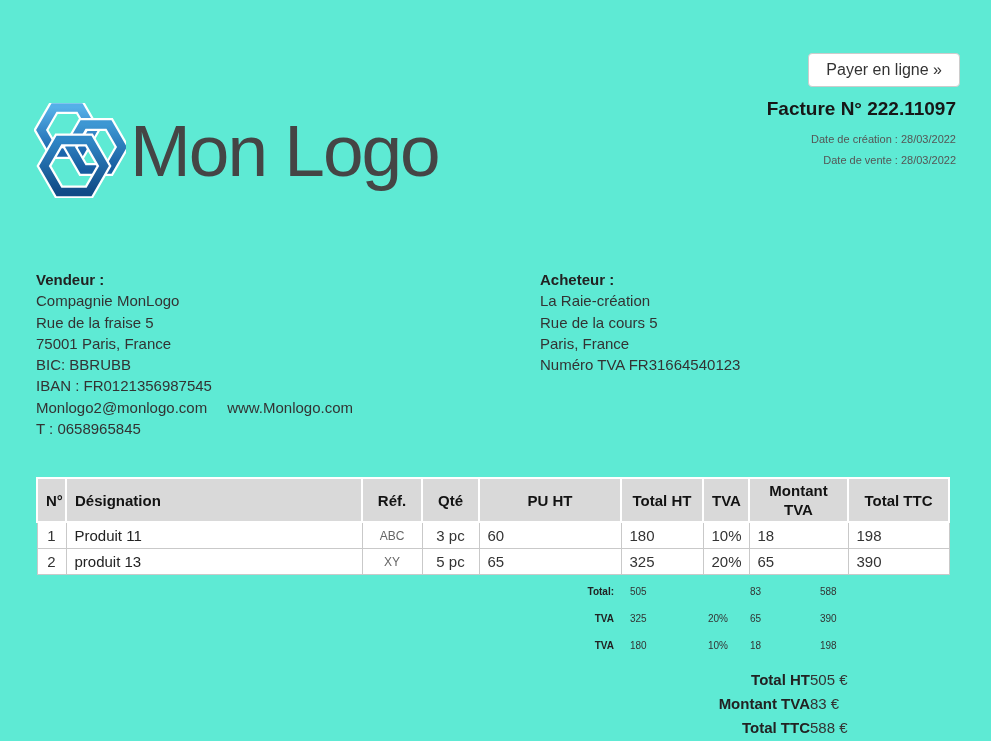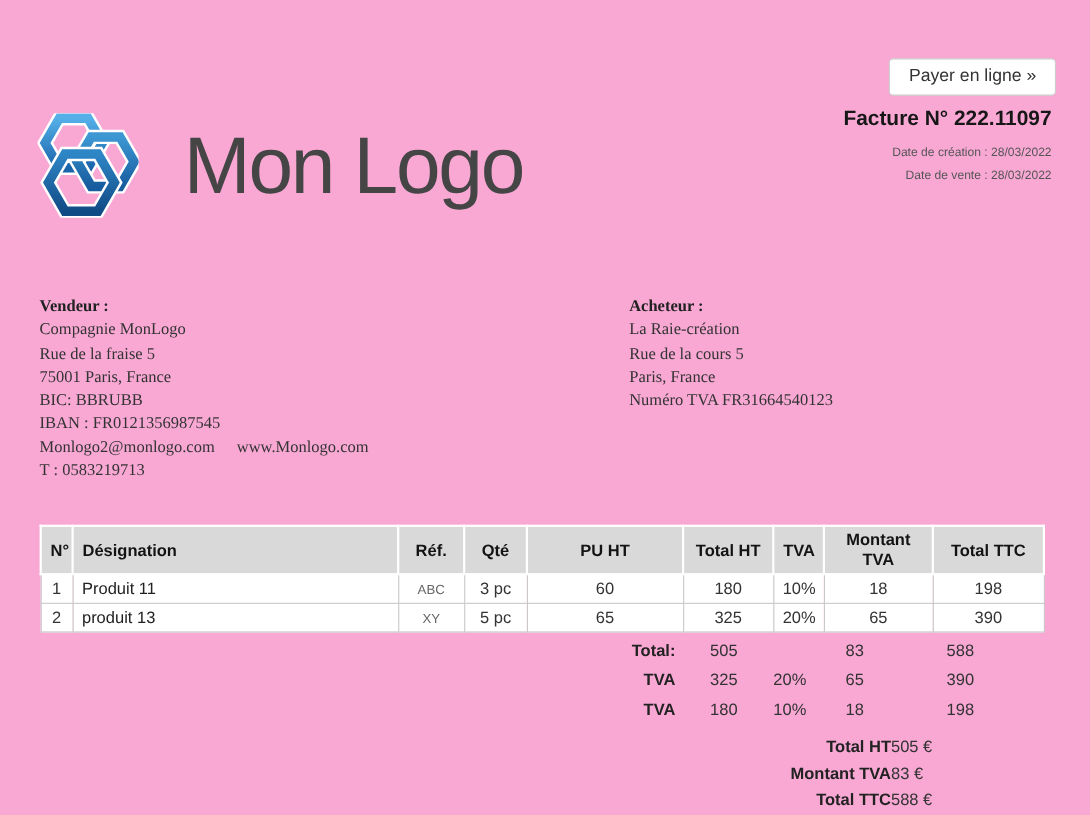--- a/index.html
+++ b/index.html
@@ -1,52 +1,52 @@
 <!DOCTYPE html>
 <html><head>
 <meta charset="utf-8">
 <style>
   html,body{margin:0;padding:0;background:#fff;}
-  .page{position:relative;width:991px;height:741px;background:#f9a8d4;overflow:hidden;
+  .page{position:relative;width:991px;height:741px;background:#5eead4;overflow:hidden;
         font-family:"Liberation Sans","DejaVu Sans",sans-serif;color:#333;}
 
   
   .pay-btn{position:absolute;top:53px;right:31px;padding:7px 17px;font-size:16px;color:#333;
            background:#fff;border:1px solid #ccc;border-radius:4px;cursor:pointer;
            font-family:"Liberation Sans",sans-serif;}
 
   
   .invoice-head{position:absolute;top:98px;right:35px;text-align:right;}
   .invoice-title{font-size:19px;font-weight:bold;color:#171717;}
   .invoice-dates{margin-top:9px;font-size:11px;line-height:21px;color:#555;}
 
   
-  .logo{position:absolute;left:34px;top:103px;height:95px;display:flex;align-items:center;gap:37px;}
+  .logo{position:absolute;left:34px;top:103px;height:95px;display:flex;align-items:center;}
   .logo-text{font-size:73px;line-height:95px;color:#454545;margin-left:4px;letter-spacing:-2px;white-space:nowrap;}
 
   
-  .addr{position:absolute;top:269px;font-size:15px;line-height:21.3px;color:#333;font-family:Liberation Serif, serif;}
+  .addr{position:absolute;top:269px;font-size:15px;line-height:21.3px;color:#333;}
   .addr-seller{left:36px;}
-  .addr-buyer{left:572px;}
+  .addr-buyer{left:540px;}
   .addr-heading{font-weight:bold;color:#222;}
   .site-gap{margin-left:20px;}
 
   
   table.items{position:absolute;left:36px;top:477px;width:914px;border-collapse:collapse;
               font-size:15px;color:#333;table-layout:fixed;}
   table.items th{background:#d9d9d9;border:2px solid #ffffff;font-weight:bold;color:#131313;
                  padding:0 8px;height:42px;text-align:center;line-height:19px;}
   table.items th.l{text-align:left;}
   table.items td{border:1px solid #c9c9c9;padding:0 8px;height:25px;background:#fff;}
-  td.c{text-align:center;} td.r{text-align:center;}
+  td.c{text-align:center;} td.r{text-align:left;}
   td.designation{font-weight:normal;color:#222;padding-left:12px;}
   td.refv{font-size:12px;color:#666;text-align:center;margin-top:48px;}
 
   
-  table.totals{position:absolute;left:36px;top:578px;border-collapse:collapse;font-size:15px;
+  table.totals{position:absolute;left:36px;top:578px;border-collapse:collapse;font-size:10px;
                color:#333;table-layout:fixed;}
   table.totals td{padding:0 8px;height:27px;border:none;}
   td.tlabel{font-weight:bold;color:#222;text-align:right;}
 
   
   .summary{position:absolute;top:667px;right:43px;font-size:15px;}
   .srow{display:flex;justify-content:flex-end;align-items:center;height:24px;}
   .sum-label{font-weight:bold;color:#222;text-align:right;}
   .sum-value{width:138px;text-align:left;color:#333;}
 </style>
@@ -97,21 +97,21 @@
   <div class="addr addr-seller">
     <div class="addr-heading">Vendeur :</div>
     <div>Compagnie MonLogo</div>
     <div>Rue de la fraise 5</div>
     <div>75001 Paris, France</div>
     <div>BIC: BBRUBB</div>
     <div>IBAN : FR0121356987545</div>
     <div>
       <span>Monlogo2@monlogo.com</span><span class="site-gap">www.Monlogo.com</span>
     </div>
-    <div>T : 0583219713</div>
+    <div>T : 0658965845</div>
   </div>
 
   <div class="addr addr-buyer">
     <div class="addr-heading">Acheteur :</div>
     <div>La Raie-création</div>
     <div>Rue de la cours 5</div>
     <div>Paris, France</div>
     <div>Numéro TVA FR31664540123</div>
   </div>
 

